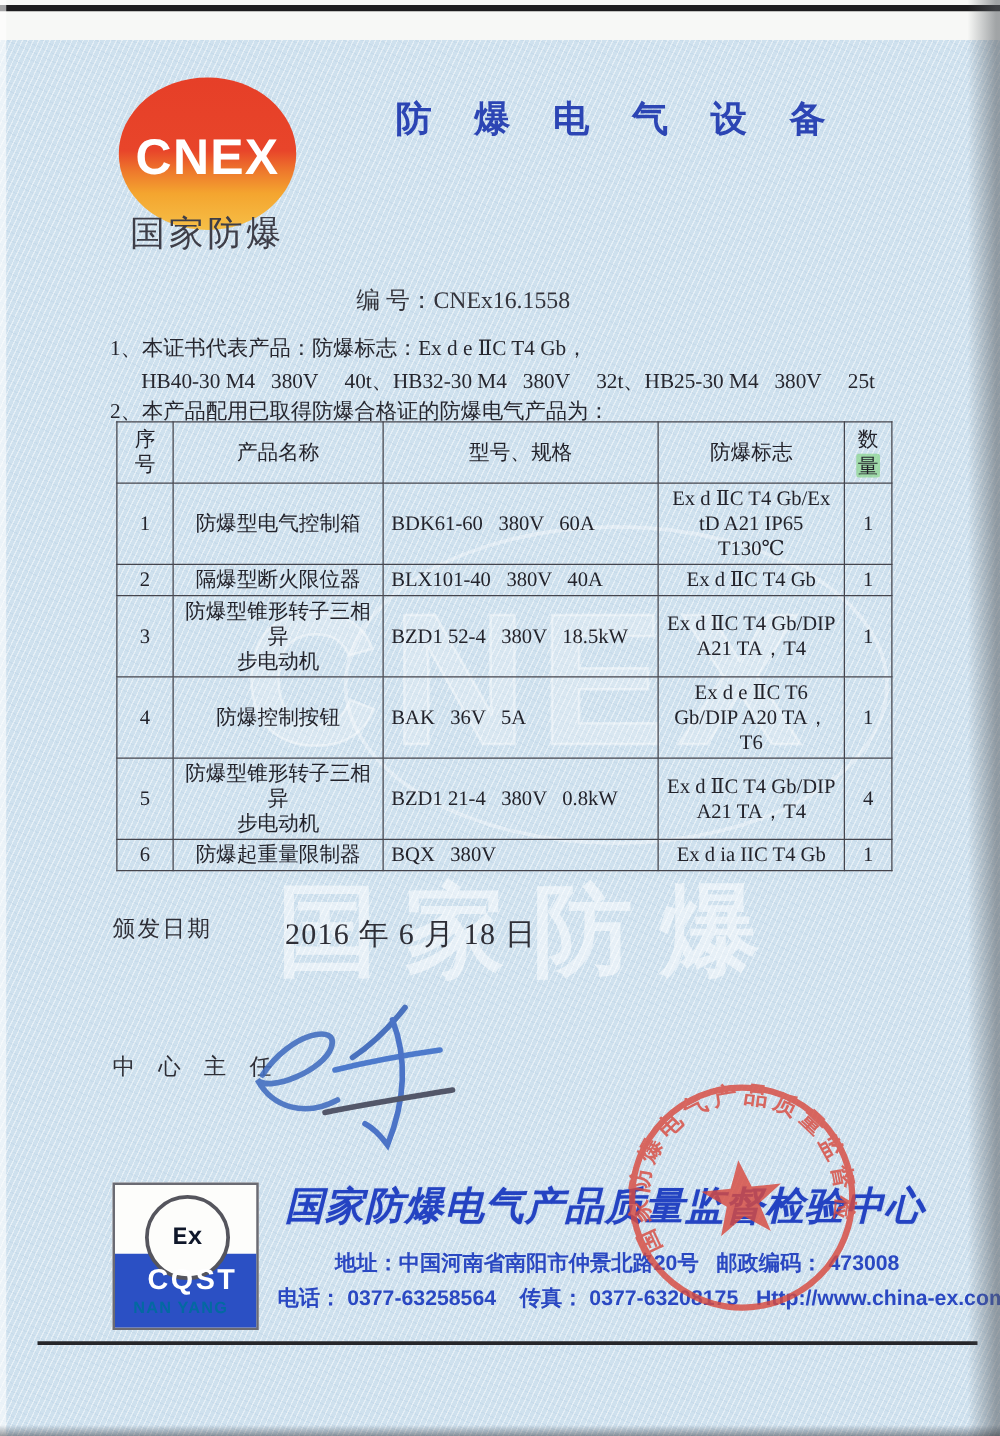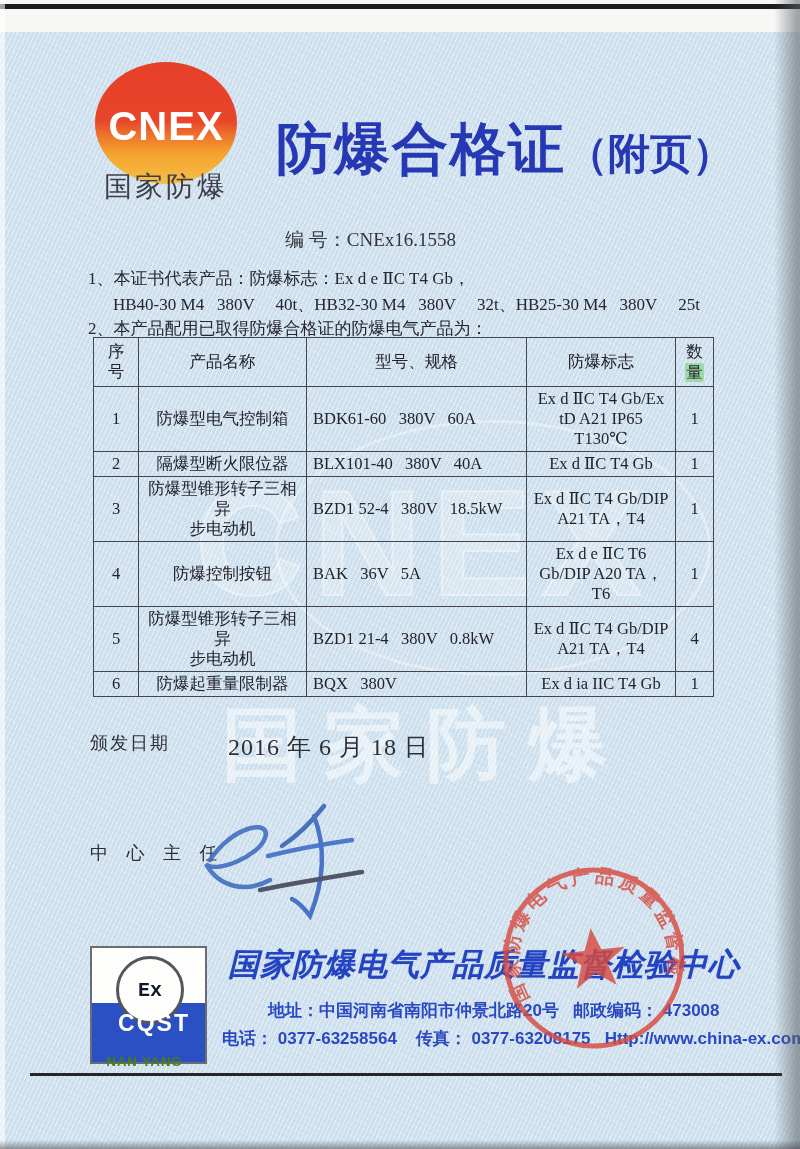--- a/index.html
+++ b/index.html
@@ -115,22 +115,22 @@
   }
   .ex-logo .blue{position:absolute;left:0;bottom:0;width:113px;height:59px;background:#2b50c4;}
   .ex-logo .circle{
     position:absolute;left:24px;top:8px;width:62px;height:62px;border-radius:50%;
     border:3px solid #55555d;background:#fdfdfb;
     display:flex;align-items:center;justify-content:center;
   }
   .ex-logo .circle span{color:#0f172a;font-size:20px;font-weight:bold;font-family:Liberation Mono, monospace;}
   .ex-logo .cqst{position:absolute;left:0;top:62px;width:124px;text-align:center;color:#fff;
     font-size:23px;font-weight:bold;letter-spacing:2px;font-family:"Liberation Sans","DejaVu Sans",sans-serif;}
-  .ex-logo .ny{position:absolute;left:0;top:90px;width:105px;text-align:center;color:#4d7c0f;
-    font-size:13px;font-weight:bold;letter-spacing:1px;font-family:"Liberation Sans","DejaVu Sans",sans-serif;margin-top:16px;}
+  .ex-logo .ny{position:absolute;left:0;top:90px;width:105px;text-align:center;color:#0369a1;
+    font-size:13px;font-weight:bold;letter-spacing:1px;font-family:"Liberation Sans","DejaVu Sans",sans-serif;}
 
   .org-name{
     position:absolute;left:228px;top:944px;width:545px;
     font-size:31px;font-weight:bold;font-style:italic;color:#2443c2;
     letter-spacing:1px;white-space:nowrap;
     font-family:"Liberation Serif","DejaVu Serif",serif;
     text-shadow:0 0 1px rgba(36,67,194,.4);
   }
   .addr-line{
     position:absolute;left:268px;top:999px;font-size:17px;font-weight:bold;color:#2a48c2;
@@ -160,23 +160,21 @@
 <div class="page">
 
   <div class="wm-ellipse" style="top:388px;"></div>
   <div class="wm-brand">CNEX</div>
   <div class="wm-text">国家防爆</div>
 
   <div class="logo-oval" style="top:30px;">
     <span>CNEX</span>
   </div>
   <div class="logo-caption" style="top:136px;">国家防爆</div>
-  <div class="hdr-title" style="top:80px;">
-    <span class="main">防爆合格证</span><span class="suffix">（附页）</span>
-  </div>
+  <div class="hdr-sub" style="top:44px;">防 爆 电 气 设 备</div>
   <div class="cert-no" style="top:195px;">
     <span>编 号：</span><span class="num">CNEx16.1558</span>
   </div>
 
   <div class="intro1" style="top:235px;">1、本证书代表产品：防爆标志：Ex d e ⅡC T4 Gb，</div>
   <div class="intro2" style="top:261px;">HB40-30 M4   380V     40t、HB32-30 M4   380V     32t、HB25-30 M4   380V     25t</div>
   <div class="intro3" style="top:285px;">2、本产品配用已取得防爆合格证的防爆电气产品为：</div>
 
   <table class="products" style="top:305px;">
     <thead>

